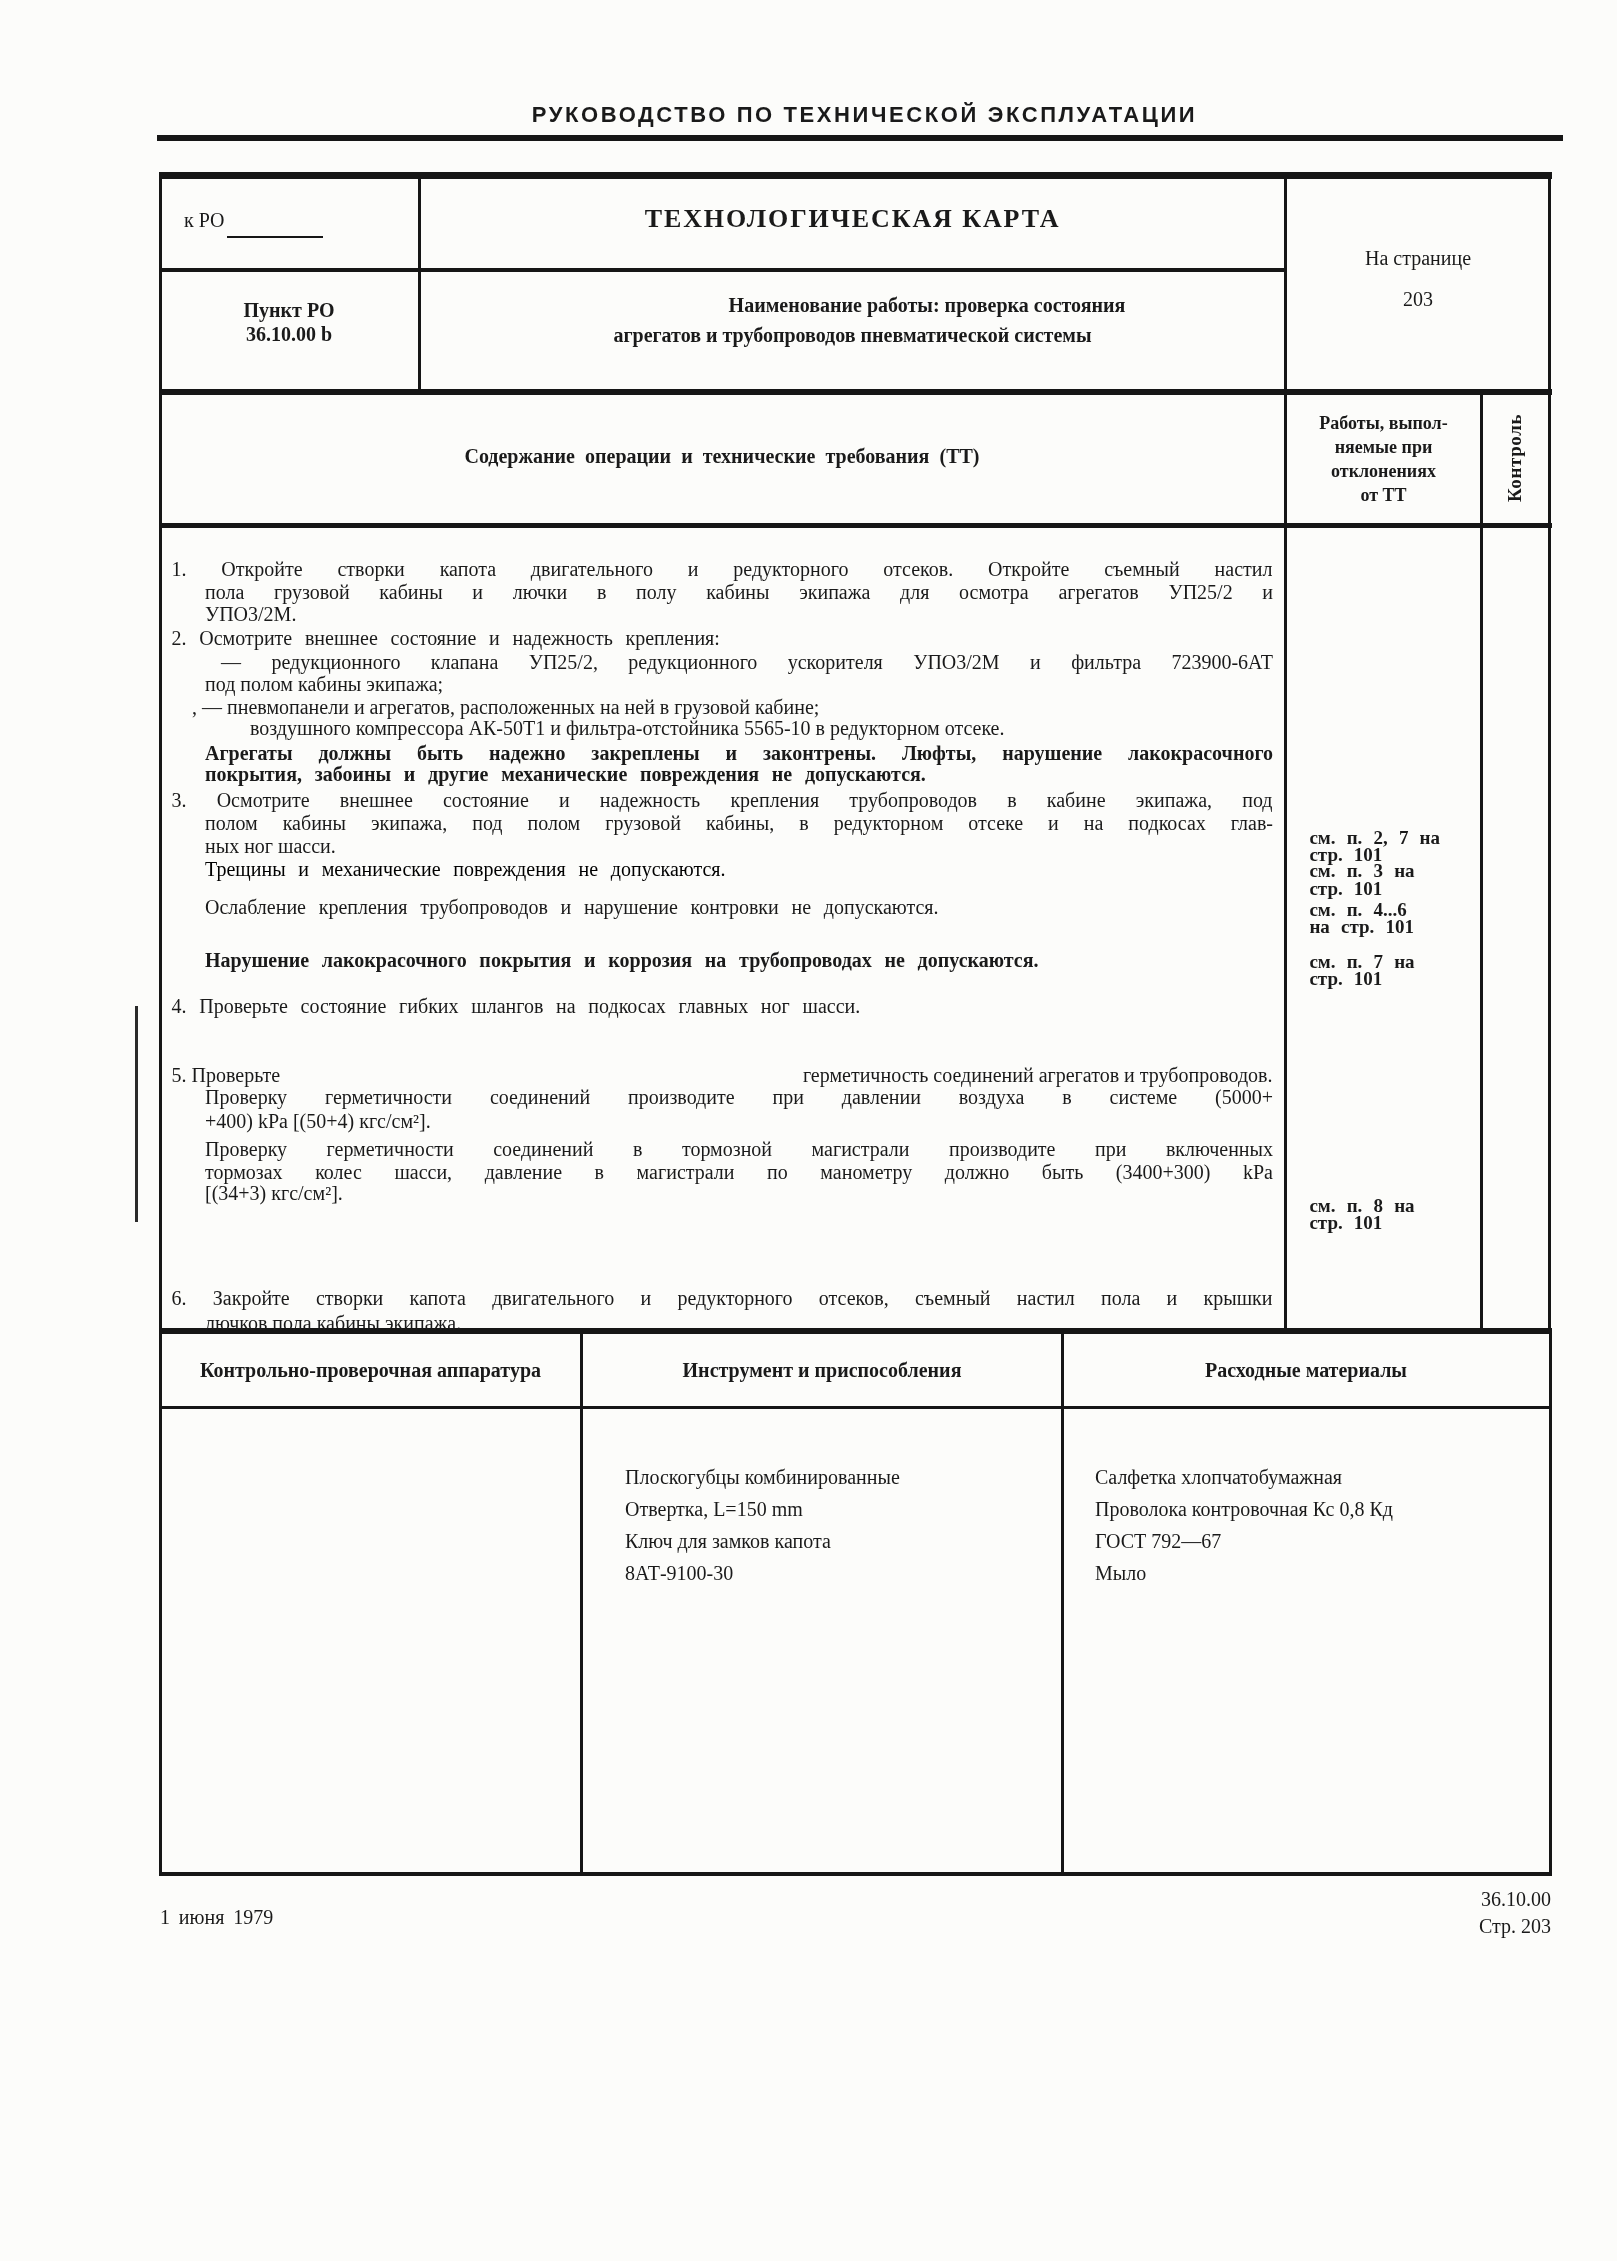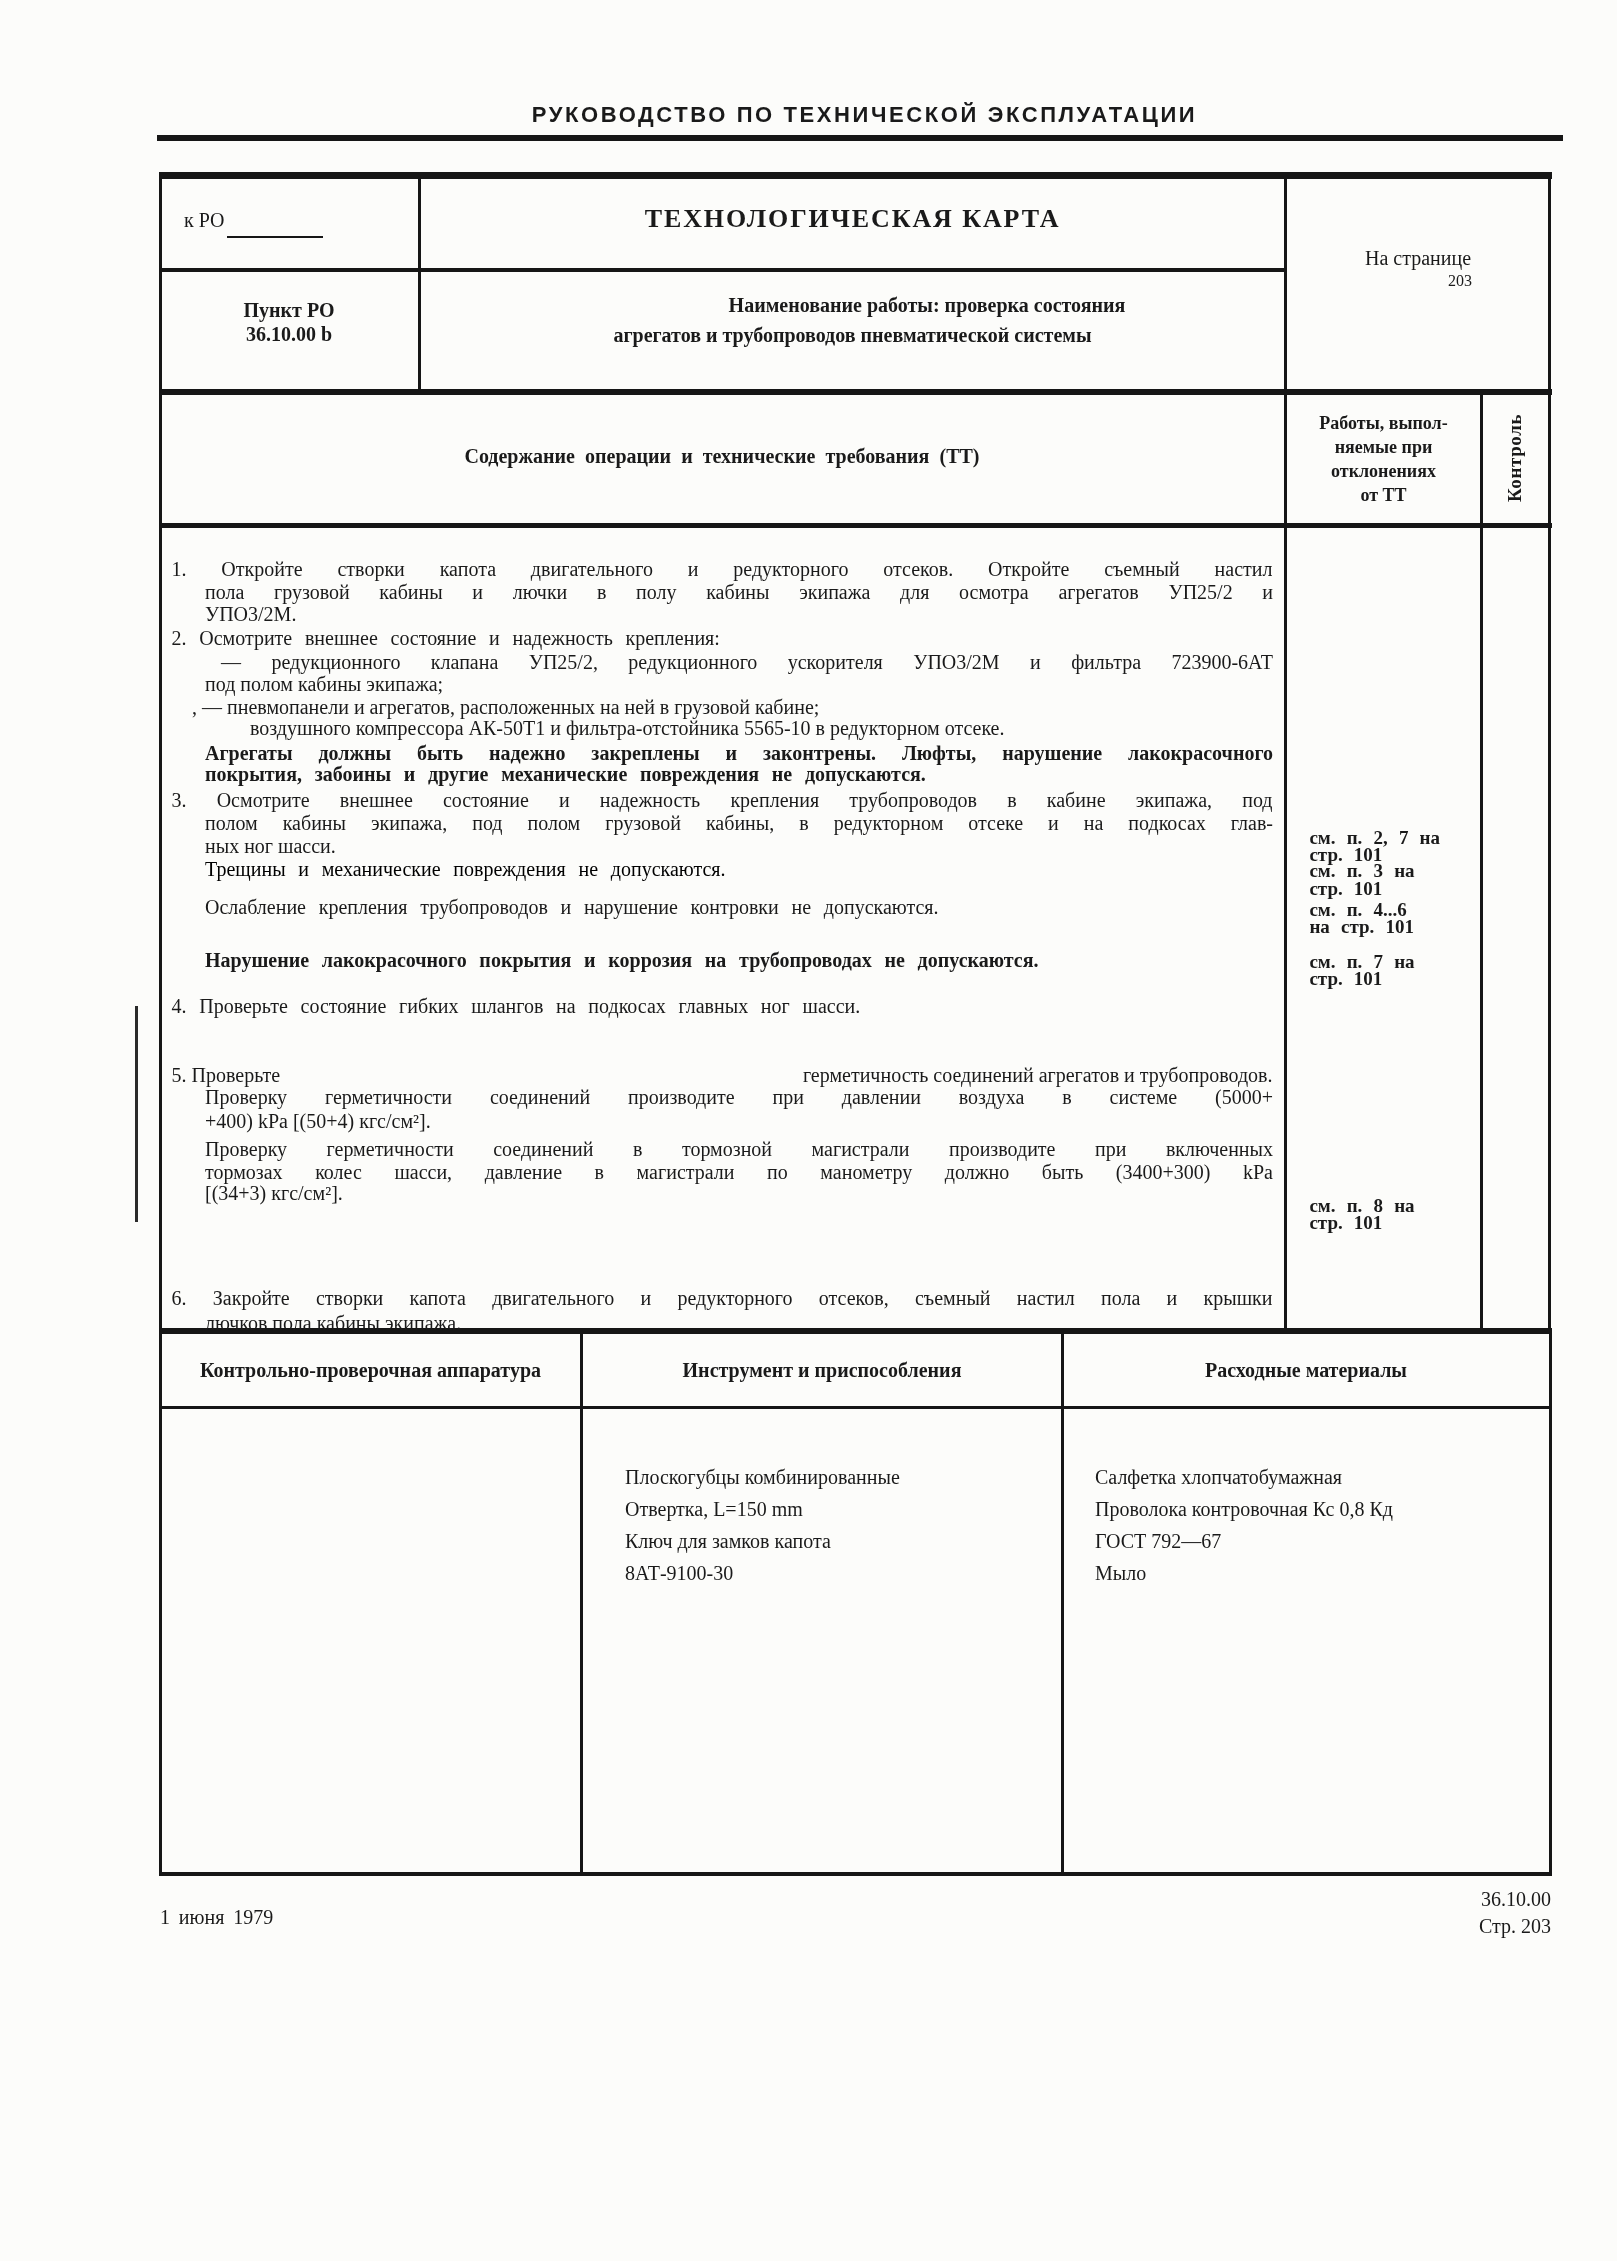--- a/index.html
+++ b/index.html
@@ -64,21 +64,21 @@
     <div class="hline" style="left:159px;top:268px;width:1125px;height:3.8px;"></div>
     <div class="hline" style="left:159px;top:389px;width:1393px;height:5.8px;"></div>
     <div class="hline" style="left:159px;top:523px;width:1393px;height:5.1px;"></div>
   </div>
 
   <div class="abs" style="left:184px;top:209px;font-size:20px;">к РО</div>
   <div class="hline" style="left:227px;top:236px;width:96px;height:1.9px;"></div>
   <div id="card-title">ТЕХНОЛОГИЧЕСКАЯ КАРТА</div>
 
   <div class="abs ctr" style="left:1287px;top:247px;width:262px;font-size:20px;">На странице</div>
-  <div class="abs ctr" style="left:1287px;top:272px;width:262px;font-size:16px;margin-left:42px;">203</div>
+  <div class="abs ctr" style="left:1287px;top:288px;width:262px;font-size:20px;">203</div>
 
   <div class="abs ctr b" style="left:160px;top:299px;width:258px;font-size:20px;">Пункт РО</div>
   <div class="abs ctr b" style="left:160px;top:323px;width:258px;font-size:20px;">36.10.00 b</div>
   <div class="abs ctr b" style="left:421px;top:294px;width:932px;font-size:20px;padding-left:40px;">Наименование работы: проверка состояния</div>
   <div class="abs ctr b" style="left:160px;top:445px;width:1124px;font-size:20px;word-spacing:5.1px;">Содержание операции и технические требования (ТТ)</div>
 
   <div class="abs ctr b" style="left:421px;top:324px;width:863px;font-size:20px;">агрегатов и трубопроводов пневматической системы</div>
   <div class="abs ctr b" id="dev-hdr" style="left:1287px;top:411px;width:193px;font-size:18px;line-height:24px;">
       <div>Работы, выпол-</div>
       <div>няемые при</div>

